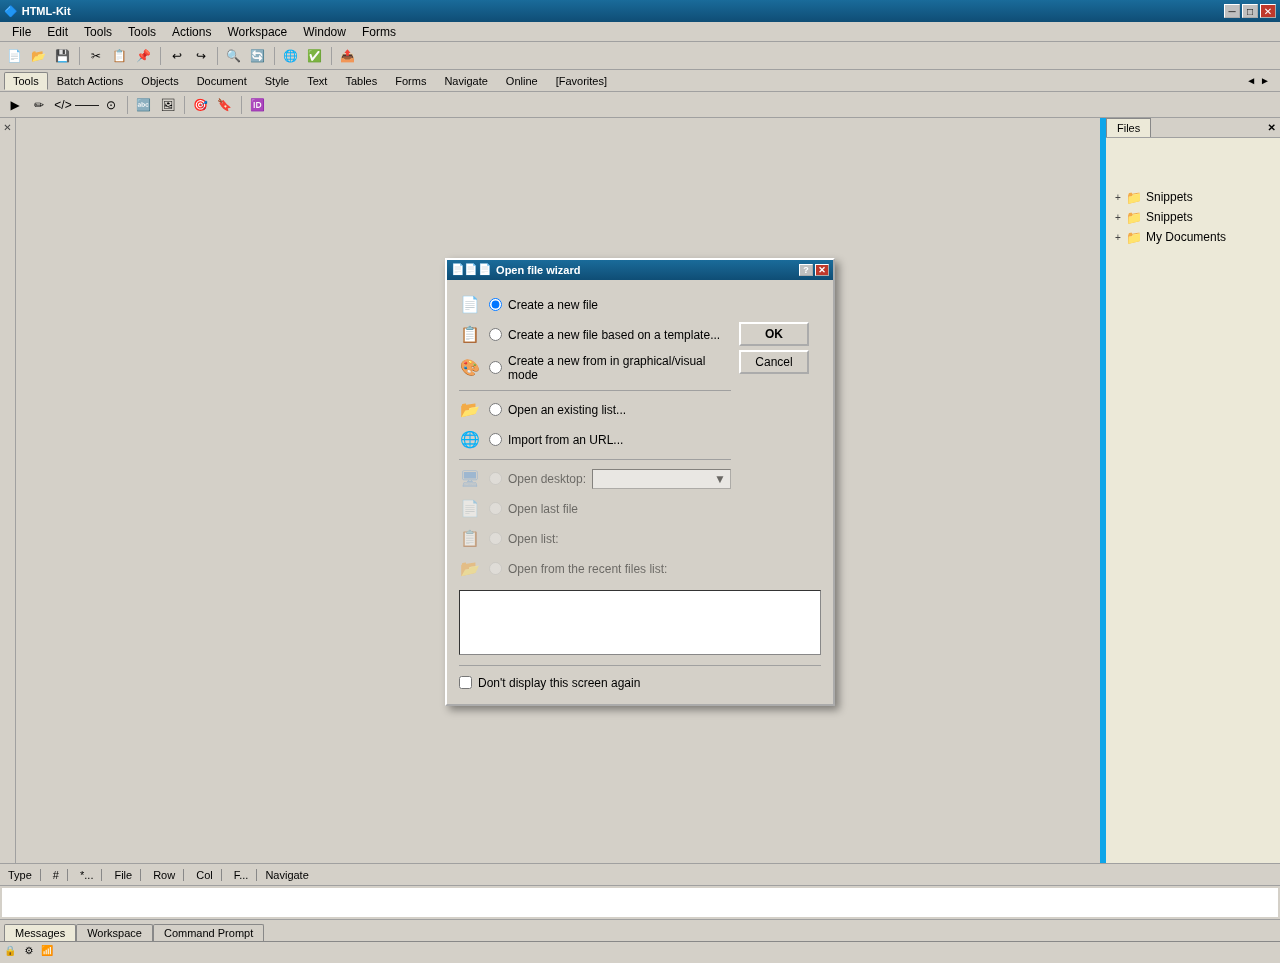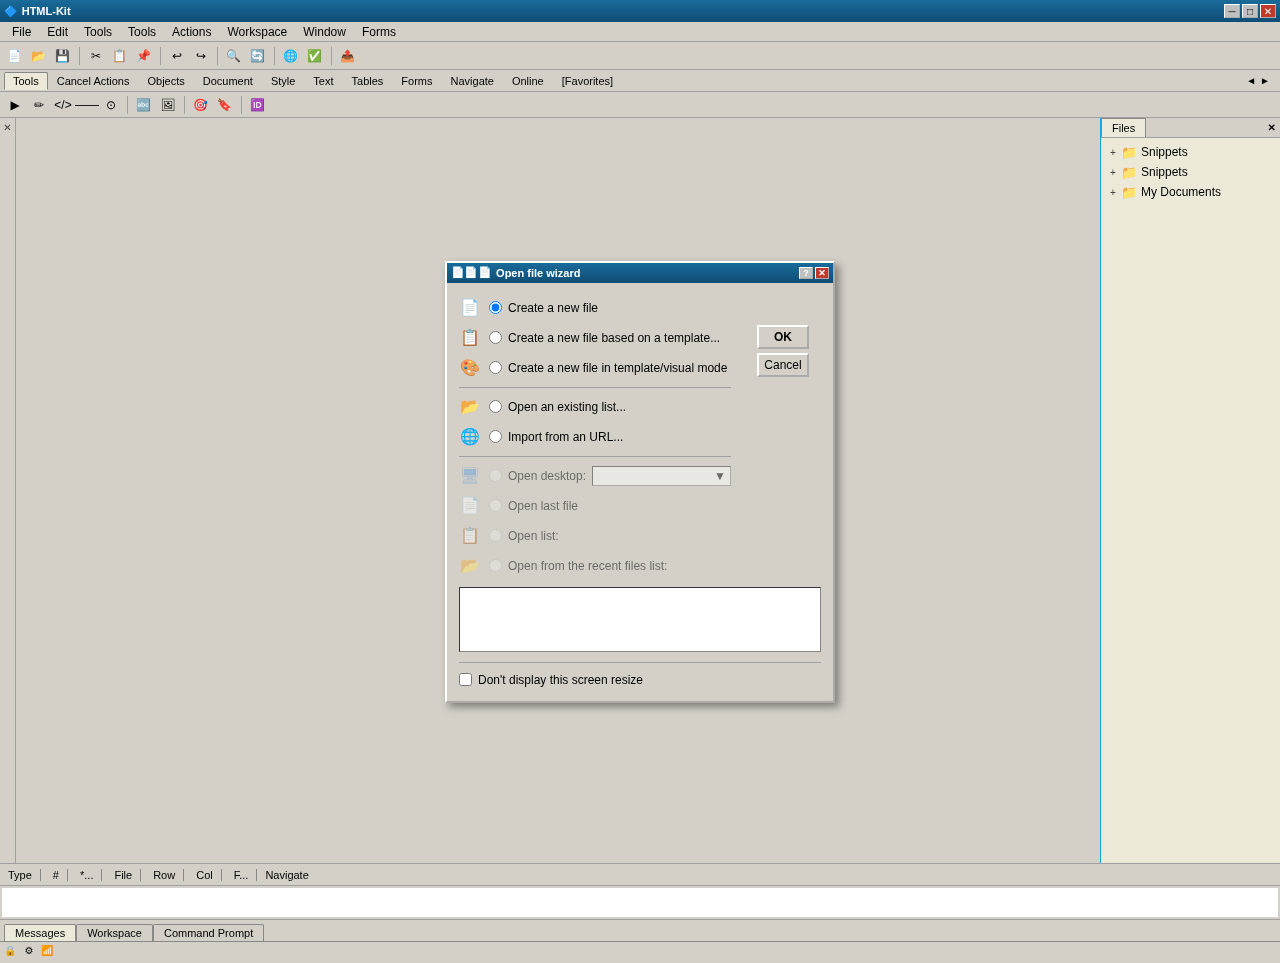--- a/index.html
+++ b/index.html
@@ -135,23 +135,24 @@
       color: #888;
       pointer-events: none;
       text-align: center;
       white-space: nowrap;
     }
 
     
     #right-panel {
       width: 180px;
       background: #ece9d8;
-      border-left: 1px solid #0ea5e9;
+      border-left: 6px solid #0ea5e9;
       display: flex;
       flex-direction: column;
+      gap: 45px;
     }
     #right-panel-header {
       display: flex;
       align-items: center;
       background: #d4d0c8;
       border-bottom: 1px solid #a0a0a0;
     }
     .panel-tab {
       padding: 3px 10px;
       font-size: 11px;
@@ -347,21 +348,21 @@
     }
     #dialog-buttons {
       position: absolute;
       right: 12px;
       top: 32px;
       display: flex;
       flex-direction: column;
       gap: 4px;
     }
     .dlg-btn {
-      width: 52px;
+      width: 70px;
       height: 24px;
       background: #d4d0c8;
       border: 2px outset #fff;
       cursor: pointer;
       font-size: 12px;
       display: flex;
       align-items: center;
       justify-content: center;
     }
     .dlg-btn.primary { font-weight: bold; }
@@ -456,21 +457,21 @@
   <div class="tb-btn">🔄</div>
   <div class="tb-sep"></div>
   <div class="tb-btn">🌐</div>
   <div class="tb-btn">✅</div>
   <div class="tb-sep"></div>
   <div class="tb-btn">📤</div>
 </div>
 
 <div id="tab-toolbar">
   <div class="tab-btn active">Tools</div>
-  <div class="tab-btn">Cancel Actions</div>
+  <div class="tab-btn">Batch Actions</div>
   <div class="tab-btn">Objects</div>
   <div class="tab-btn">Document</div>
   <div class="tab-btn">Style</div>
   <div class="tab-btn">Text</div>
   <div class="tab-btn">Tables</div>
   <div class="tab-btn">Forms</div>
   <div class="tab-btn">Navigate</div>
   <div class="tab-btn">Online</div>
   <div class="tab-btn">[Favorites]</div>
   <div id="scroll-arrows">
@@ -589,21 +590,21 @@
           <label class="dialog-radio-label">
             <input type="radio" name="wizopt" style="">
             <span>Create a new file based on a template...</span>
           </label>
         </div>
 
         <div class="dialog-row">
           <div class="dialog-icon">🎨</div>
           <label class="dialog-radio-label">
             <input type="radio" name="wizopt" style="">
-            <span>Create a new file in template/visual mode</span>
+            <span>Create a new from in graphical/visual mode</span>
           </label>
         </div>
 
         <div class="dialog-separator"></div>
 
         <div class="dialog-row">
           <div class="dialog-icon">📂</div>
           <label class="dialog-radio-label">
             <input type="radio" name="wizopt" style="">
             <span>Open an existing list...</span>
@@ -663,17 +664,17 @@
         </div>
       </div>
 
       <div id="dialog-preview"></div>
 
 
       <div id="dialog-bottom-sep"></div>
 
       <div id="dont-display-row">
         <input type="checkbox" style="">
-        <label>Don't display this screen resize</label>
+        <label>Don't display this screen again</label>
       </div>
     </div>
   </div>
 </div>
 
 </body></html>

